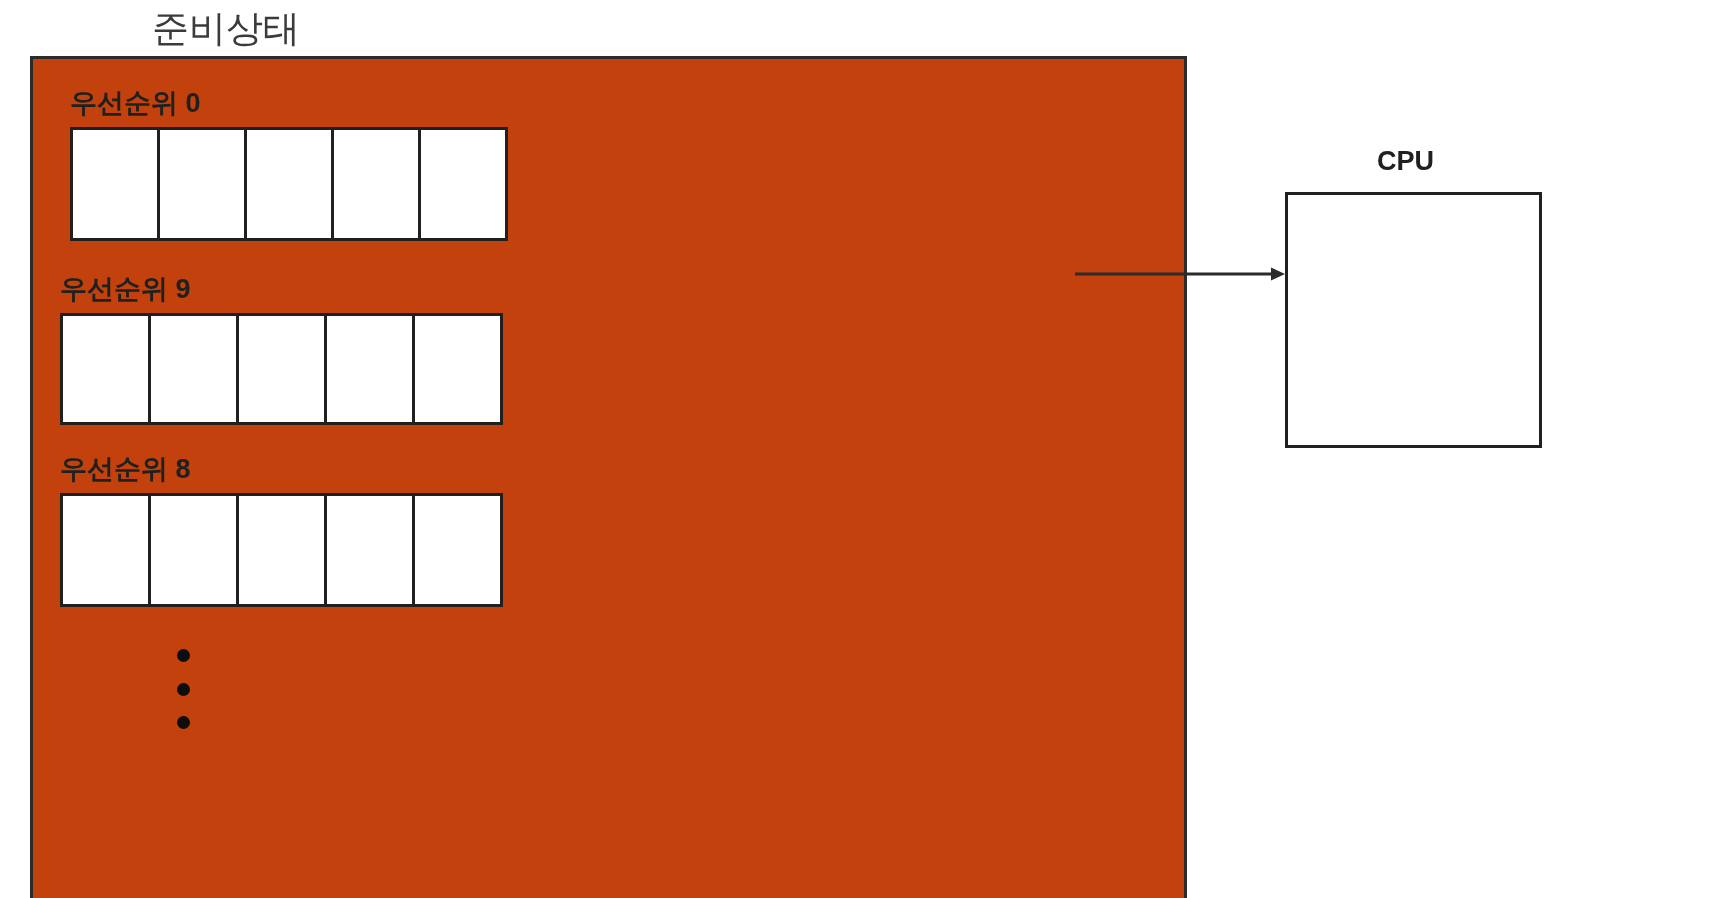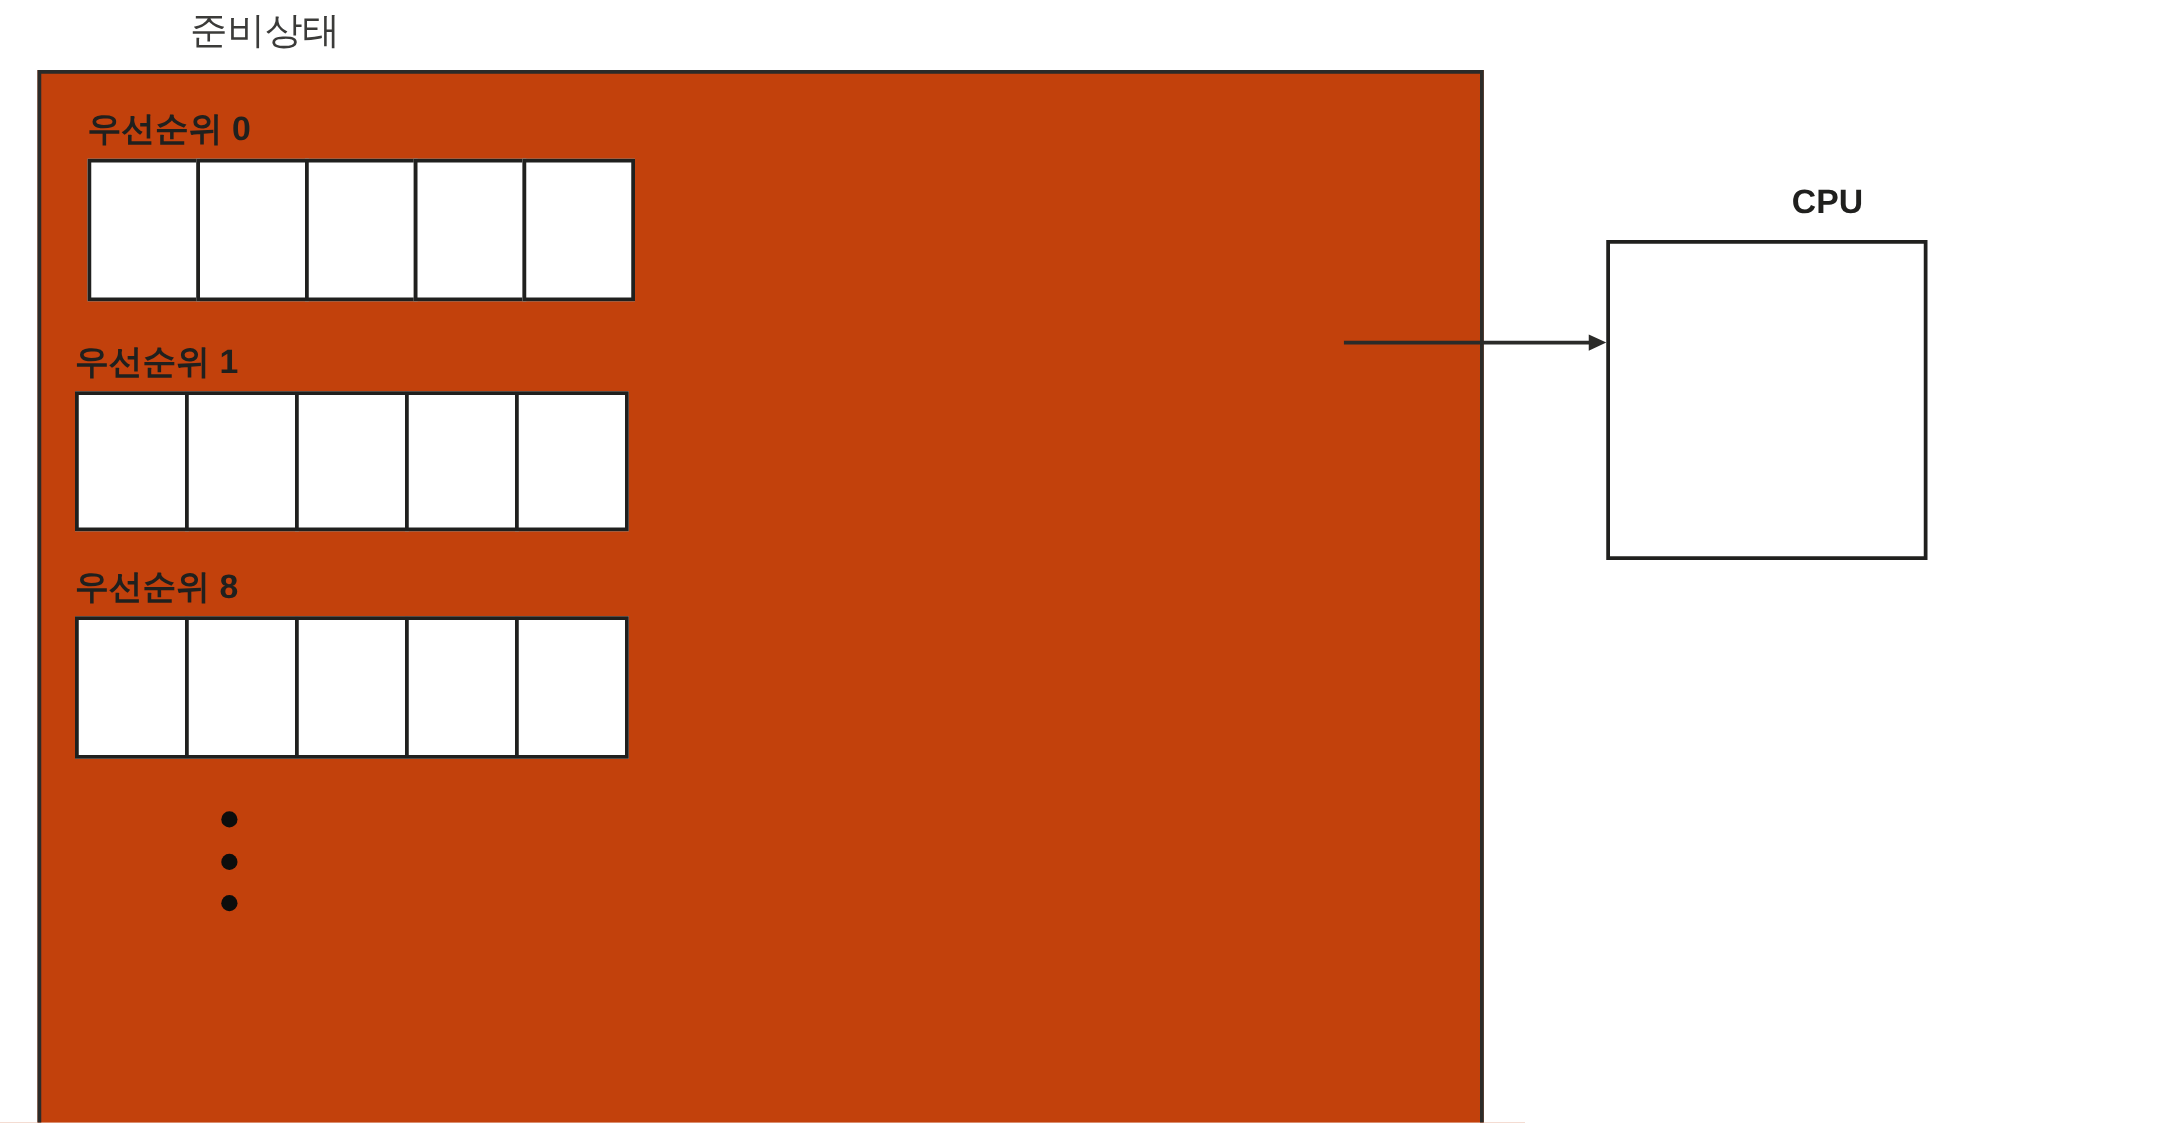--- a/index.html
+++ b/index.html
@@ -23,21 +23,21 @@
     width: 1734px;
     height: 898px;
     background: #ffffff;
   }
 
   
   .ready-title {
     position: absolute;
     left: 152px;
     top: 4px;
-    font-size: 30px;
+    font-size: 37px;
     font-weight: 400;
     letter-spacing: 0px;
     color: #3b3b39;
     white-space: nowrap;
   }
 
   
   .ready-container {
     position: absolute;
     left: 30px;
@@ -118,21 +118,21 @@
     height: 16px;
   }
   .arrow svg { display: block; }
 
   
   .cpu-label {
     position: absolute;
     left: 1377px;
     top: 146px;
     width: 170px;
-    text-align: center;
+    text-align: left;
     font-size: 27px;
     font-weight: 700;
     color: #20201e;
   }
   .cpu-box {
     position: absolute;
     left: 1285px;
     top: 192px;
     width: 257px;
     height: 256px;
@@ -155,21 +155,21 @@
       <div class="queue-row">
         <div class="queue-cell"></div>
         <div class="queue-cell"></div>
         <div class="queue-cell"></div>
         <div class="queue-cell"></div>
         <div class="queue-cell"></div>
       </div>
     </div>
 
     <div class="priority-group pg-1">
-      <div class="priority-label">우선순위 1</div>
+      <div class="priority-label">우선순위 9</div>
       <div class="queue-row">
         <div class="queue-cell"></div>
         <div class="queue-cell"></div>
         <div class="queue-cell"></div>
         <div class="queue-cell"></div>
         <div class="queue-cell"></div>
       </div>
     </div>
 
     <div class="priority-group pg-2">

